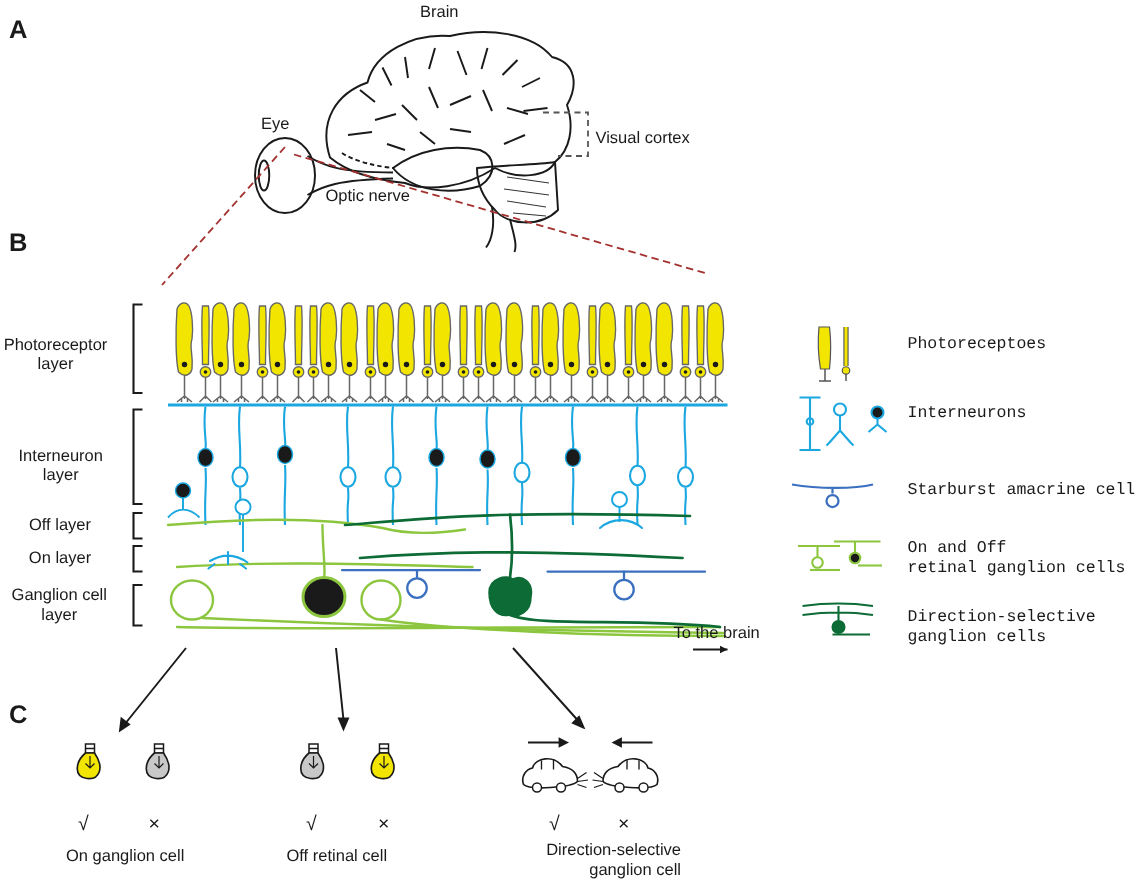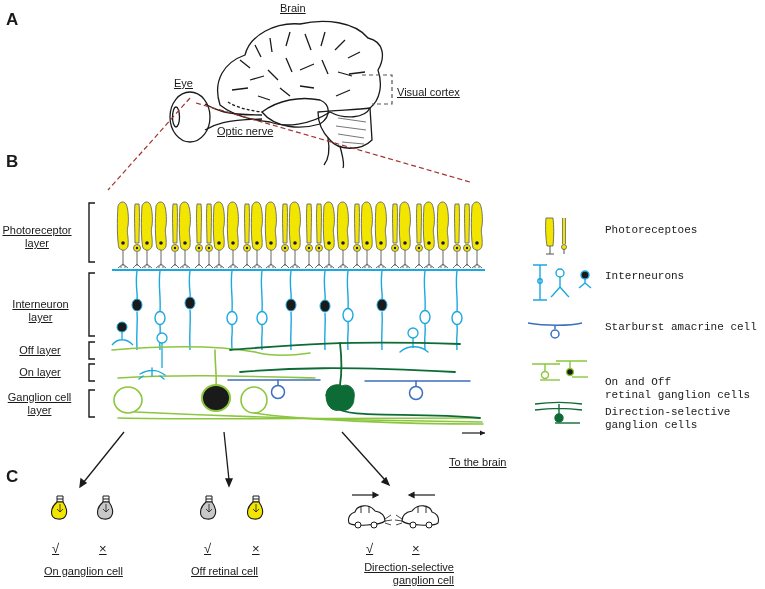--- a/index.html
+++ b/index.html
@@ -1,19 +1,19 @@
 <!DOCTYPE html>
 <html><head>
 <meta charset="utf-8">
 <style>
   html, body { margin: 0; padding: 0; background: #ffffff; }
   body { width: 765px; height: 589px; position: relative; overflow: hidden;
          font-family: "Liberation Sans", sans-serif; color: #1a1a1a; }
   .panel-letter { position: absolute; font-weight: bold; font-size: 17px; }
-  .lbl { position: absolute; font-size: 11px; line-height: 13px; text-decoration: underline; }
+  .lbl { position: absolute; font-size: 11px; line-height: 13px; }
   .lbl.r { text-align: center; }
   .lbl.c { text-align: right; }
   .legend-text { position: absolute; font-size: 11px; line-height: 13px; font-family: Liberation Mono, monospace; }
   svg { position: absolute; left: 0; top: 0; }
 </style>
 </head>
 <body>
 
 <div class="panel-letter" style="left:6px;top:10px">A</div>
 <div class="panel-letter" style="left:6px;top:152px">B</div>
@@ -411,26 +411,26 @@
 </svg>
 
 <div class="lbl r" style="left:0;width:74px;top:224px;white-space:pre-line">Photoreceptor
 layer</div>
 <div class="lbl r" style="left:0;width:81px;top:298px">Interneuron layer</div>
 <div class="lbl r" style="left:0;width:80px;top:344px">Off layer</div>
 <div class="lbl r" style="left:0;width:80px;top:366px">On layer</div>
 <div class="lbl r" style="left:0;width:79px;top:391px;white-space:pre-line">Ganglion cell
 layer</div>
 
-<div class="lbl" style="left:449px;top:456px">To the brain</div>
+<div class="lbl" style="left:449px;top:416px">To the brain</div>
 
 <div class="legend-text" style="left:605px;top:224px">Photoreceptoes</div>
 <div class="legend-text" style="left:605px;top:270px">Interneurons</div>
 <div class="legend-text" style="left:605px;top:321px">Starburst amacrine cell</div>
-<div class="legend-text" style="left:605px;top:376px;white-space:pre-line">On and Off
+<div class="legend-text" style="left:605px;top:360px;white-space:pre-line">On and Off
 retinal ganglion cells</div>
 <div class="legend-text" style="left:605px;top:406px">Direction-selective ganglion cells</div>
 
 <div class="lbl" style="left:52px;top:542px;font-size:13px">√</div>
 <div class="lbl" style="left:99px;top:542px;font-size:13px">×</div>
 <div class="lbl" style="left:44px;top:565px">On ganglion cell</div>
 
 <div class="lbl" style="left:204px;top:542px;font-size:13px">√</div>
 <div class="lbl" style="left:252px;top:542px;font-size:13px">×</div>
 <div class="lbl" style="left:191px;top:565px">Off retinal cell</div>

